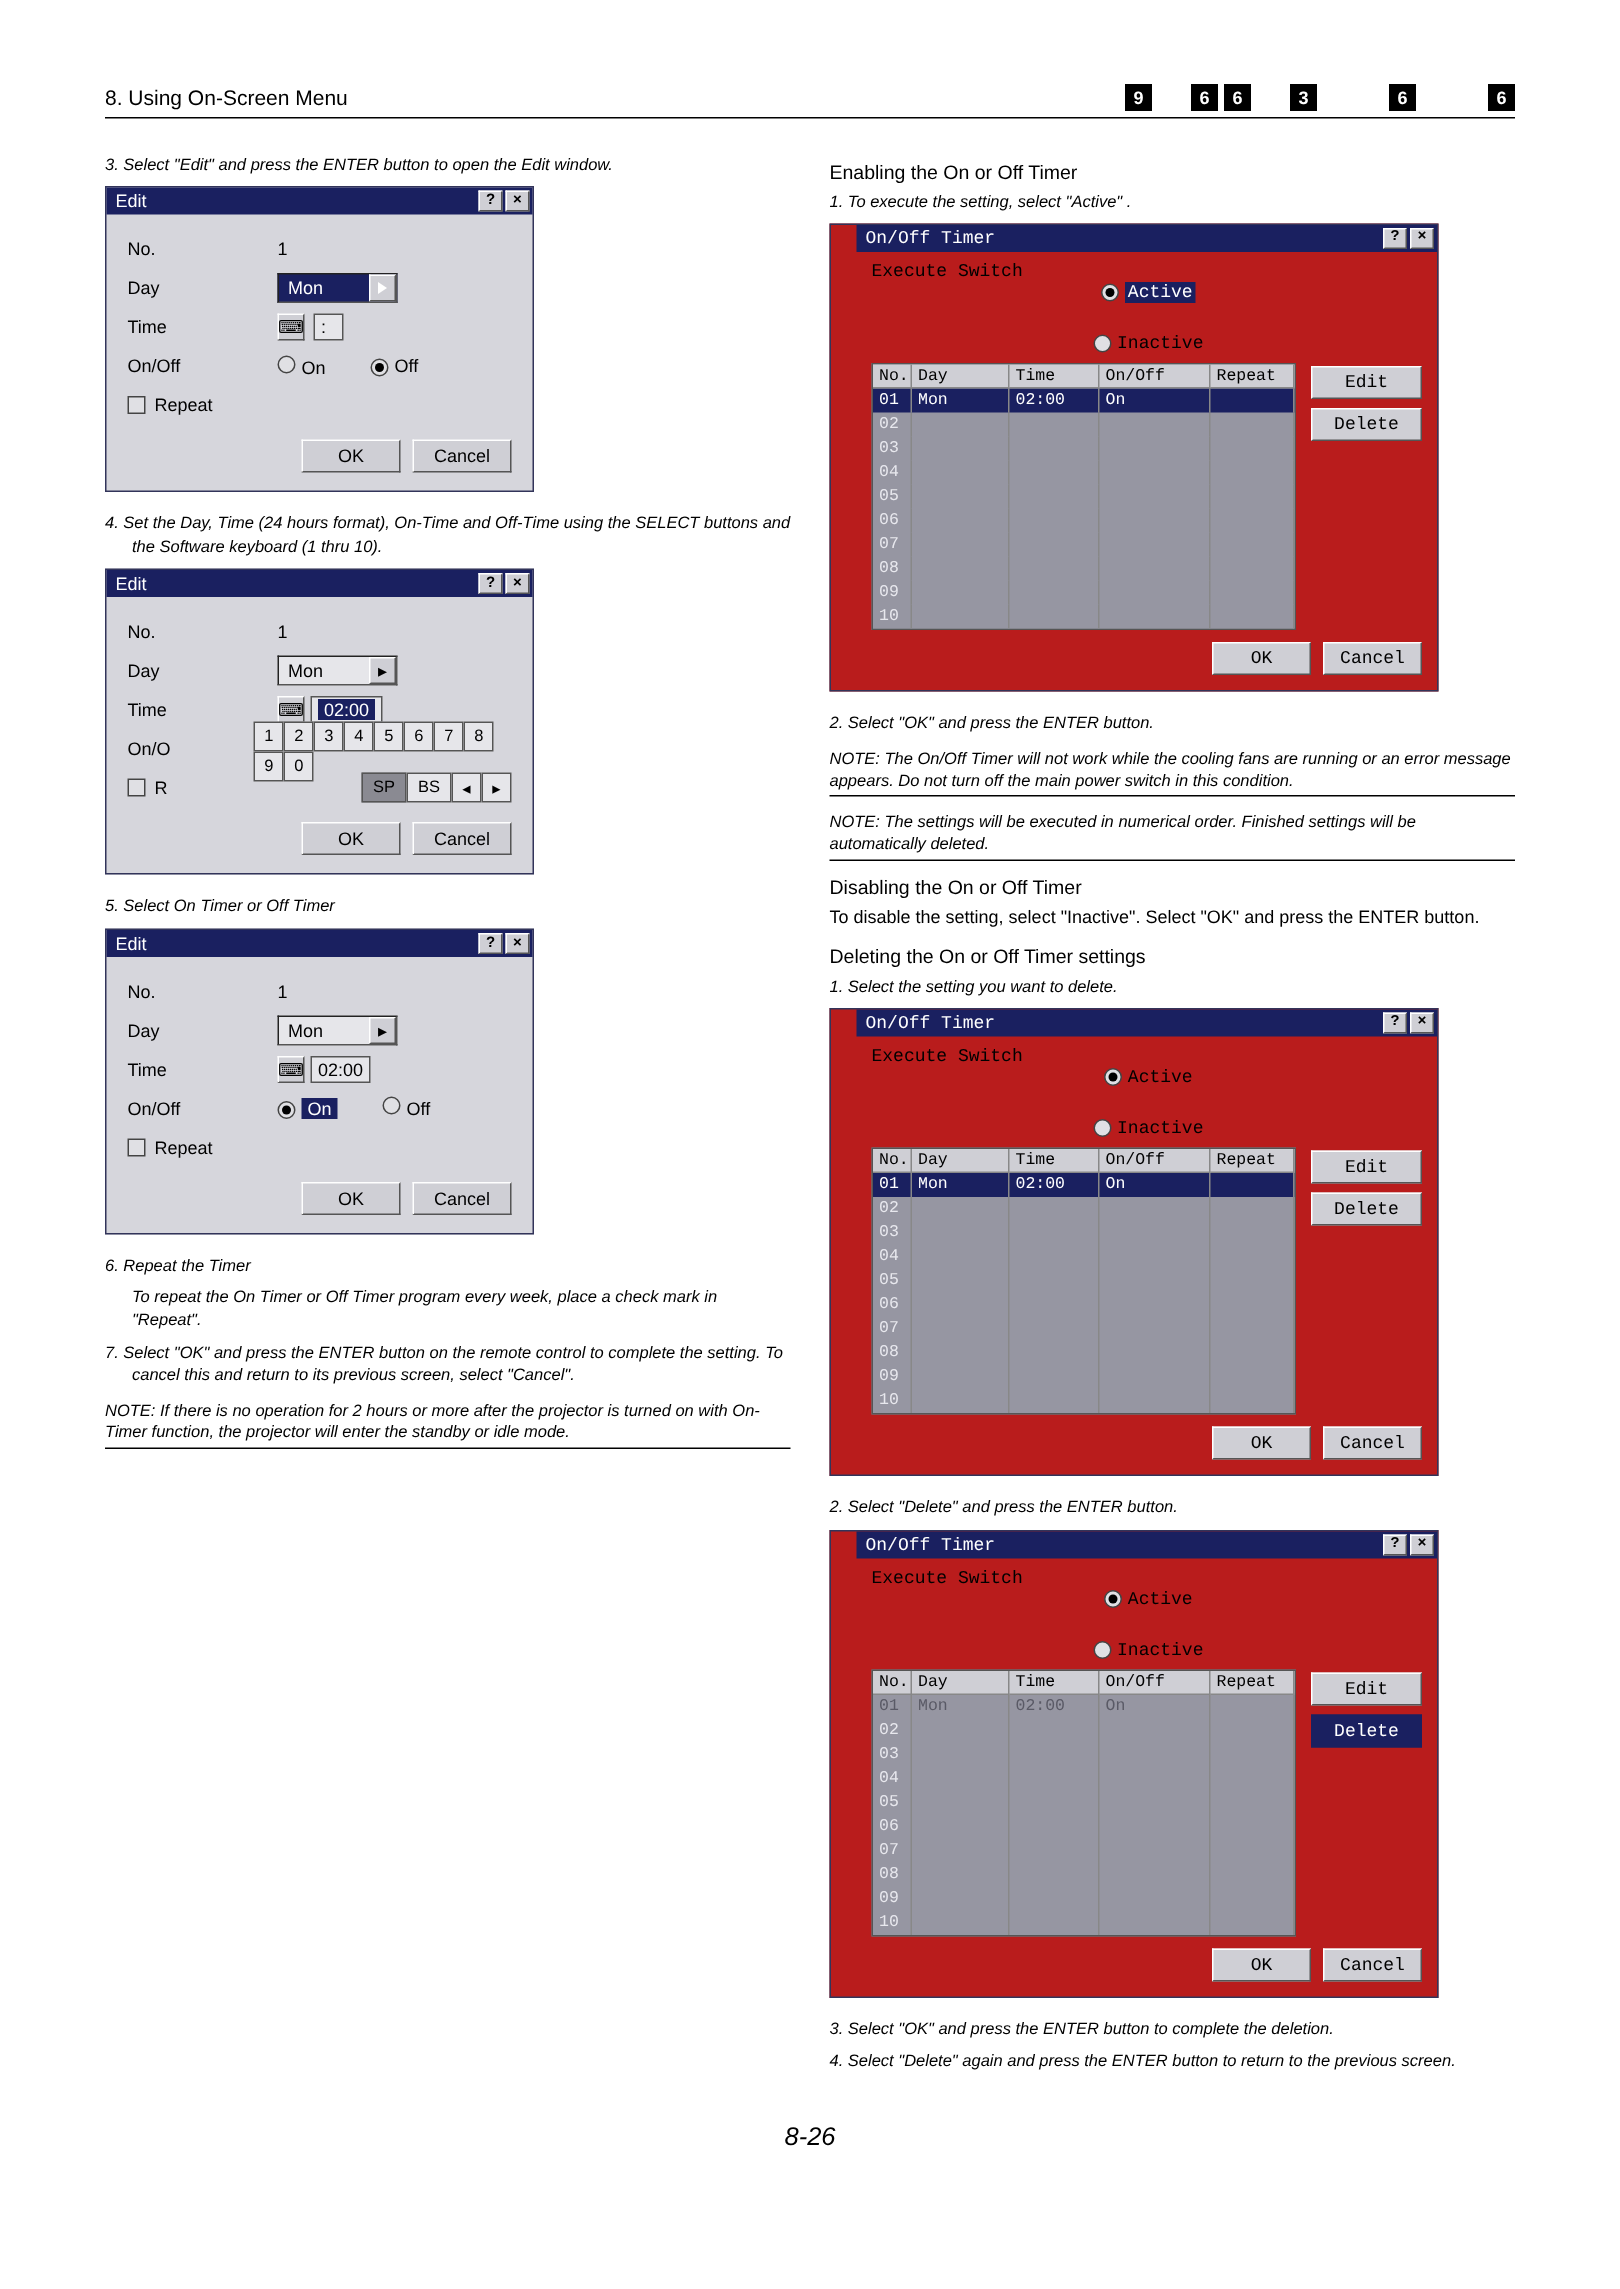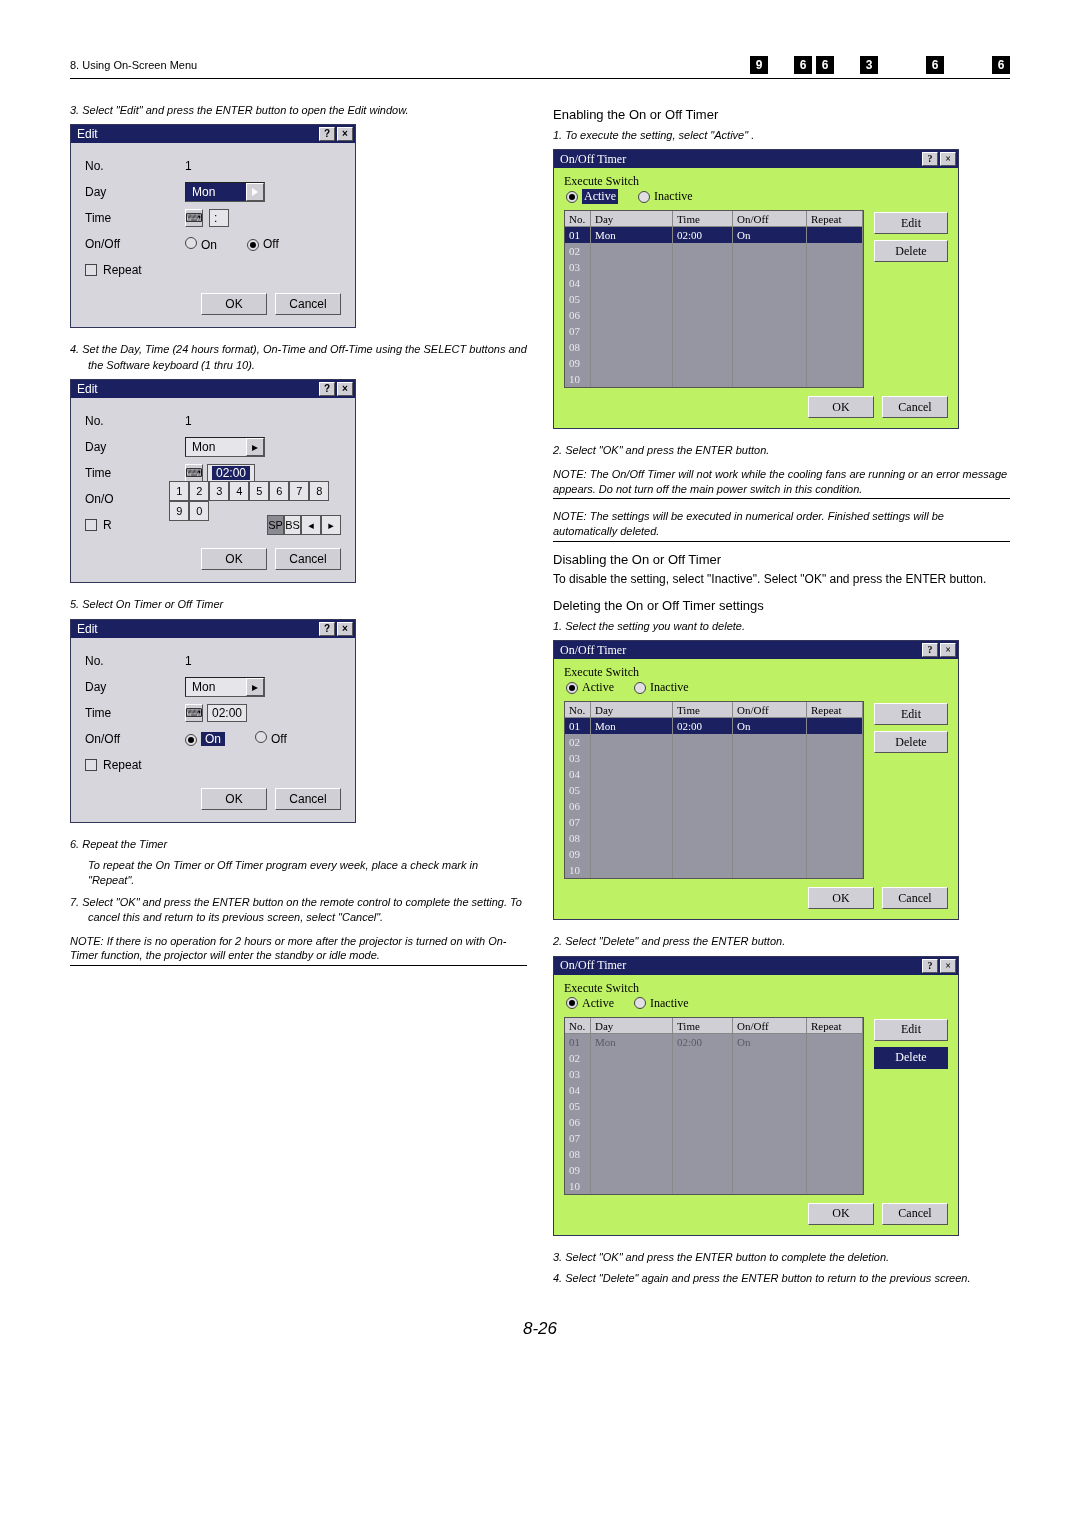--- a/index.html
+++ b/index.html
@@ -12,21 +12,21 @@
     padding: 56px 70px 40px 70px;
   }
   .topbar {
     display: flex;
     justify-content: space-between;
     align-items: center;
     border-bottom: 1px solid #000;
     padding-bottom: 4px;
     margin-bottom: 18px;
   }
-  .topbar-left { font-size: 11px; }
+  .topbar-left { font-size: 14px; }
   .blackboxes { display: flex; gap: 4px; align-items: center; }
   .bb { width: 18px; height: 18px; background: #000; color: #fff; display: flex; align-items: center; justify-content: center; font-weight: bold; font-size: 12px; }
   .bbspace { width: 18px; height: 18px; }
   .cols { display: flex; gap: 26px; }
   .col { flex: 1 1 0; min-width: 0; }
   .step { font-style: italic; margin: 6px 0 6px 0; line-height: 1.4; }
   .step-indent { padding-left: 18px; text-indent: -18px; }
   .note-plain { font-style: italic; line-height: 1.35; margin: 8px 0 10px 0; border-bottom: 1px solid #000; padding-bottom: 2px; }
   .heading { font-size: 13px; margin: 10px 0 4px 0; }
   .body-text { line-height: 1.4; margin-bottom: 8px; font-size: 12px; }
@@ -91,34 +91,35 @@
   }
 
   
   .kbd { display: flex; flex-wrap: wrap; margin-top: 4px; width: 204px; }
   .key {
     width: 20px; height: 20px;
     border: 1px solid #555; background: #e6e6ea;
     display:flex; align-items:center; justify-content:center;
     font-size: 11px;
   }
-  .key.wide { width: 17px; }
+  .key.wide { width: 30px; }
   .key.dark { background: #8a8a92; }
 
   
   .win-large {
     width: 406px;
     border: 1px solid #32345a;
-    background: #bef264;
+    background: #b91c1c;
     margin: 6px 0 14px 0;
-    font-family: Liberation Serif, serif;
+    font-family: Liberation Mono, monospace;
     font-size: 12px;
+    padding-left: 17px;
   }
   .lw-body { padding: 6px 10px 10px 10px; }
-  .execrow { display: flex; align-items: center; gap: 20px; margin: 0 0 6px 2px; }
+  .execrow { display: flex; align-items: center; gap: 20px; margin: 0 0 6px 2px; flex-direction: column; }
   .execrow .radpair { display:flex; align-items:center; }
   .hl { background: #1a2060; color: #fff; padding: 0 2px; }
   .listarea { display: flex; gap: 10px; }
   .table {
     flex: 1; background: #9696a2;
     border: 1px solid #555;
     font-size: 11px;
   }
   .thead, .trow {
     display: grid;

